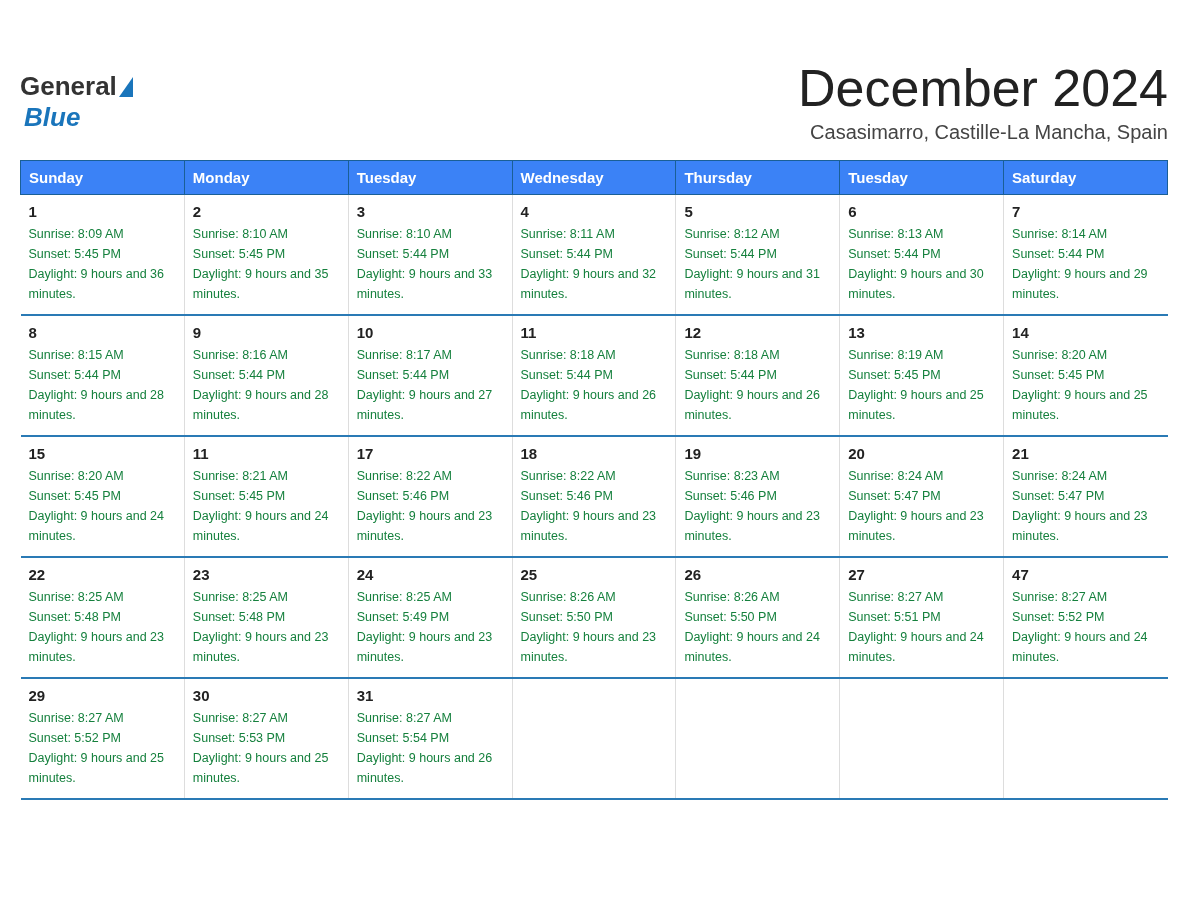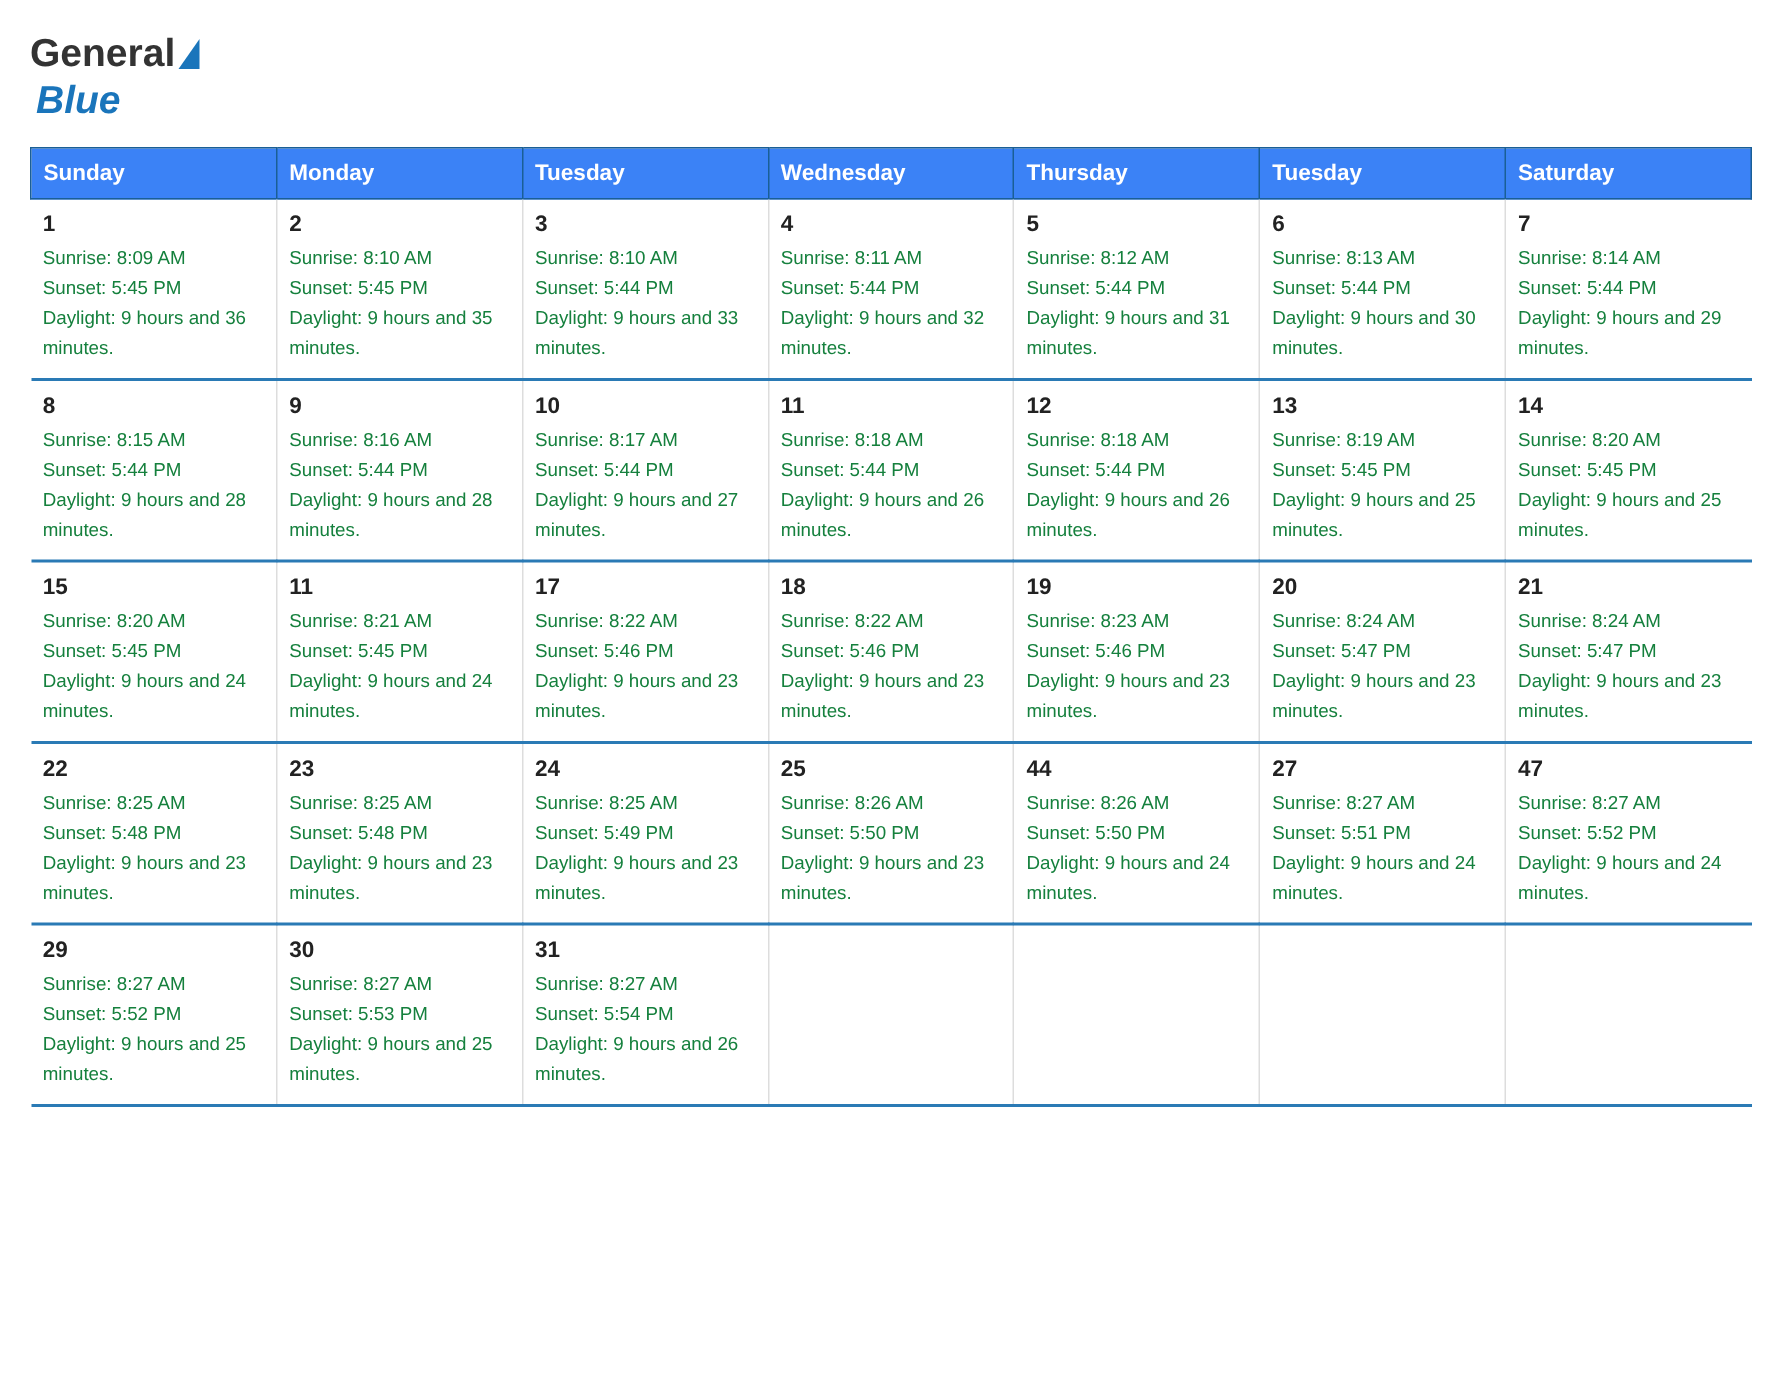--- a/index.html
+++ b/index.html
@@ -8,20 +8,21 @@
       background: #fff;
       padding: 20px;
       width: 1188px;
       min-height: 918px;
     }
     .header {
       display: flex;
       justify-content: space-between;
       align-items: center;
       margin-bottom: 16px;
+      margin-top: 40px;
     }
     .logo {
       display: flex;
       flex-direction: column;
       align-items: flex-start;
     }
     .logo-text {
       display: flex;
       align-items: center;
       font-size: 26px;
@@ -106,20 +107,24 @@
 <div class="header">
   <div class="logo">
     <div class="logo-text">
       <span class="logo-general">General</span>
       <span class="logo-triangle"></span>
     </div>
     <div style="margin-left:4px;font-style:italic;">
       <span class="logo-blue">Blue</span>
     </div>
   </div>
+  <div class="title-area">
+    <div class="month-title">December 2024</div>
+    <div class="subtitle">Casasimarro, Castille-La Mancha, Spain</div>
+  </div>
 </div>
 
 <table>
   <thead>
     <tr>
     <th>Sunday</th>
         <th>Monday</th>
         <th>Tuesday</th>
         <th>Wednesday</th>
         <th>Thursday</th>
@@ -329,21 +334,21 @@
         </td>
         <td>
           <span class="day-number">25</span>
         <div class="day-info">
           Sunrise: 8:26 AM<br>
           Sunset: 5:50 PM<br>
           Daylight: 9 hours and 23 minutes.
         </div>
         </td>
         <td>
-          <span class="day-number">44</span>
+          <span class="day-number">26</span>
         <div class="day-info">
           Sunrise: 8:26 AM<br>
           Sunset: 5:50 PM<br>
           Daylight: 9 hours and 24 minutes.
         </div>
         </td>
         <td>
           <span class="day-number">27</span>
         <div class="day-info">
           Sunrise: 8:27 AM<br>

